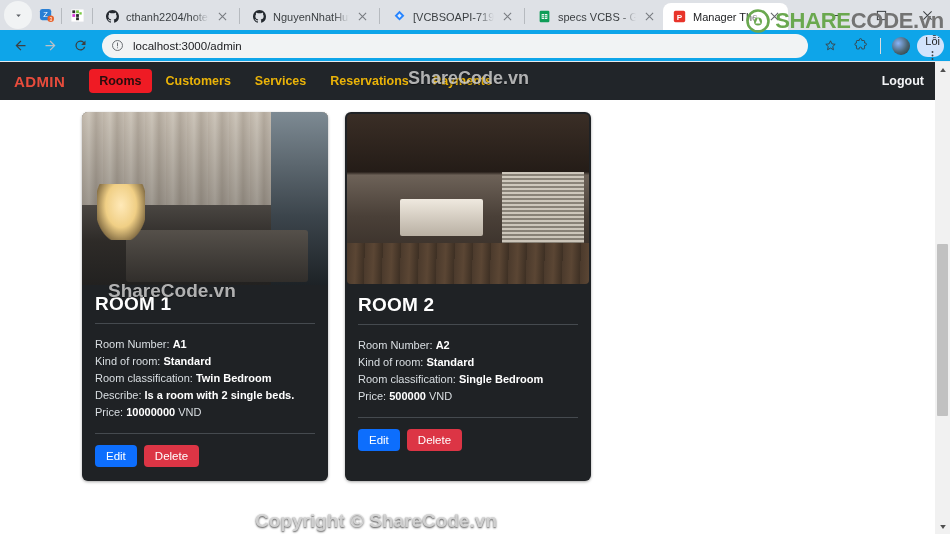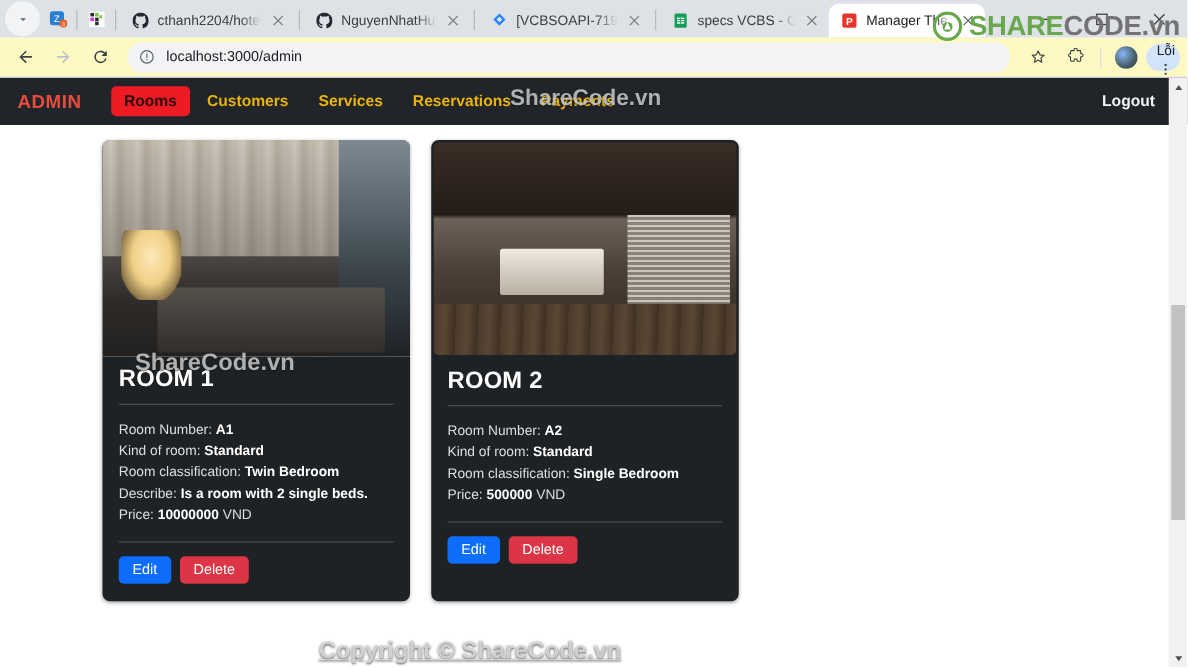--- a/index.html
+++ b/index.html
@@ -44,21 +44,21 @@
   .tab .fav { width: 15px; height: 15px; flex: 0 0 auto; display:flex; align-items:center; justify-content:center; }
   .tab .close { width: 15px; height: 15px; flex: 0 0 auto; opacity: .8; display:flex;align-items:center;justify-content:center;}
 
   .winctl {
     position: absolute; right: 0; top: 0; height: 30px; display: flex;
     align-items: center; z-index: 5;
   }
   .winctl div { width: 46px; height: 30px; display: flex; align-items: center; justify-content: center; }
 
   .toolbar {
-    height: 32px; background: #fef9c3; display: flex; align-items: center;
+    height: 32px; background: #0ea5e9; display: flex; align-items: center;
     padding: 0 6px; gap: 2px; border-bottom: 1px solid #e8eaed;
   }
   .tb-btn { width: 28px; height: 28px; display: flex; align-items: center; justify-content: center; border-radius: 50%; flex:0 0 auto;}
   .omnibox {
     flex: 1 1 auto; height: 24px; background: #f1f3f4; border-radius: 13px;
     display: flex; align-items: center; padding: 0 8px; margin: 0 6px;
     font-size: 11.5px; color: #202124; gap: 8px; min-width: 0;
   }
   .omnibox .site-icon { width: 15px; height: 15px; flex:0 0 auto; display:flex;align-items:center;justify-content:center;}
   .tb-right { display: flex; align-items: center; gap: 2px; flex: 0 0 auto; }
@@ -170,21 +170,20 @@
     z-index: 9;
   }
   .wm-logo .txt { font-size: 22px; font-weight: bold; letter-spacing: -.3px; }
   .wm-logo .g { color: #6aa84f; } .wm-logo .d { color: #737373; }
   .wm-card1 { left: 26px; top: 168px; font-size: 19px; z-index: 6; }
   .wm-card2 { left: 408px; top: 6px; font-size: 18px; z-index: 6; }
   .wm-bottom {
     position: absolute; left: 255px; bottom: 2px; font-size: 19px; font-weight: bold;
     color: rgba(215,215,215,.92); text-shadow: 0 1px 2px rgba(0,0,0,.7); z-index: 40;
     white-space: nowrap;
-    text-decoration: underline;
   }
 
   
   .pscroll { position: absolute; right: 0; top: 0; width: 15px; height: 472px; background: #f1f1f1; z-index: 20;}
   .pscroll .arrow { height: 15px; display: flex; align-items: center; justify-content: center; }
   .pscroll .thumb { position: absolute; left: 2px; width: 11px; top: 182px; height: 172px; background: #c1c1c1; border-radius: 1px; }
   .pscroll .arrow.down { position: absolute; bottom: 0; width: 15px; }
 </style>
 </head>
 <body>

